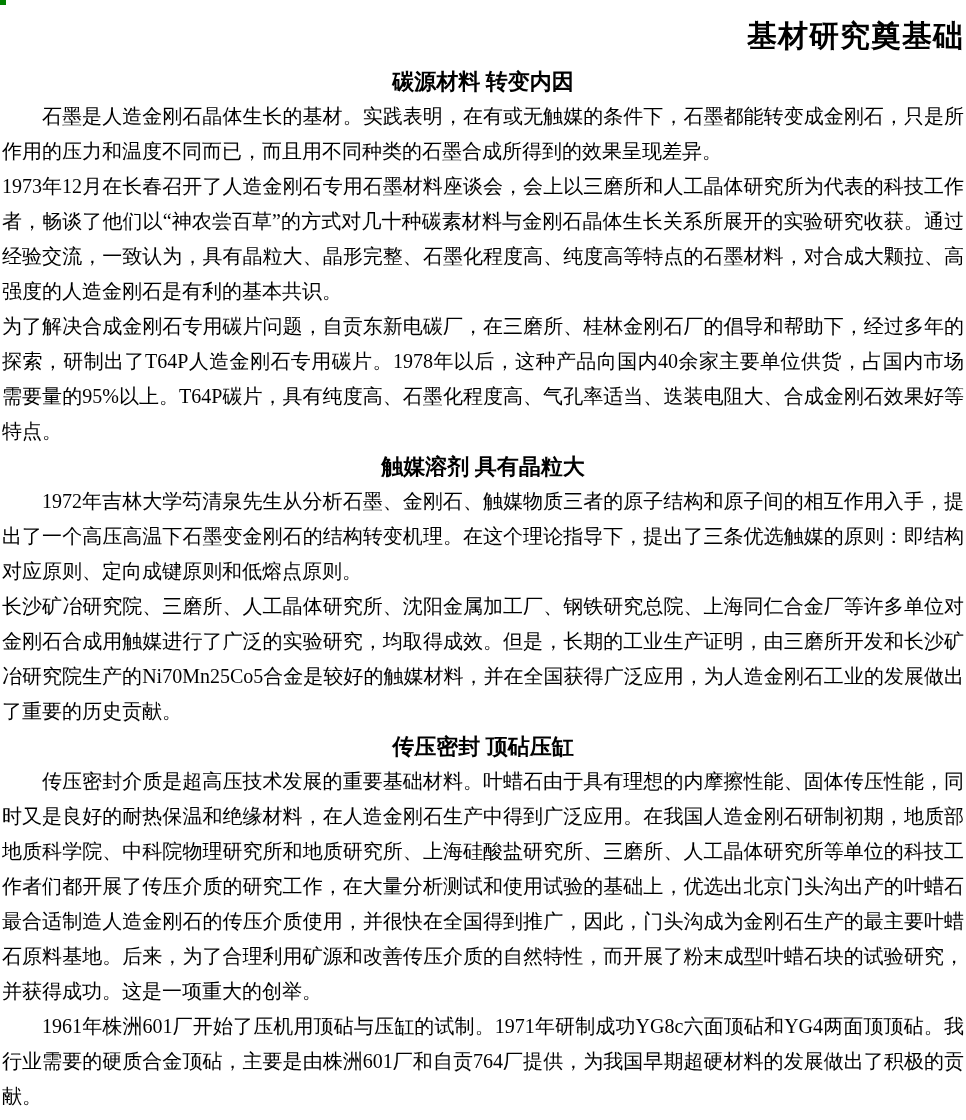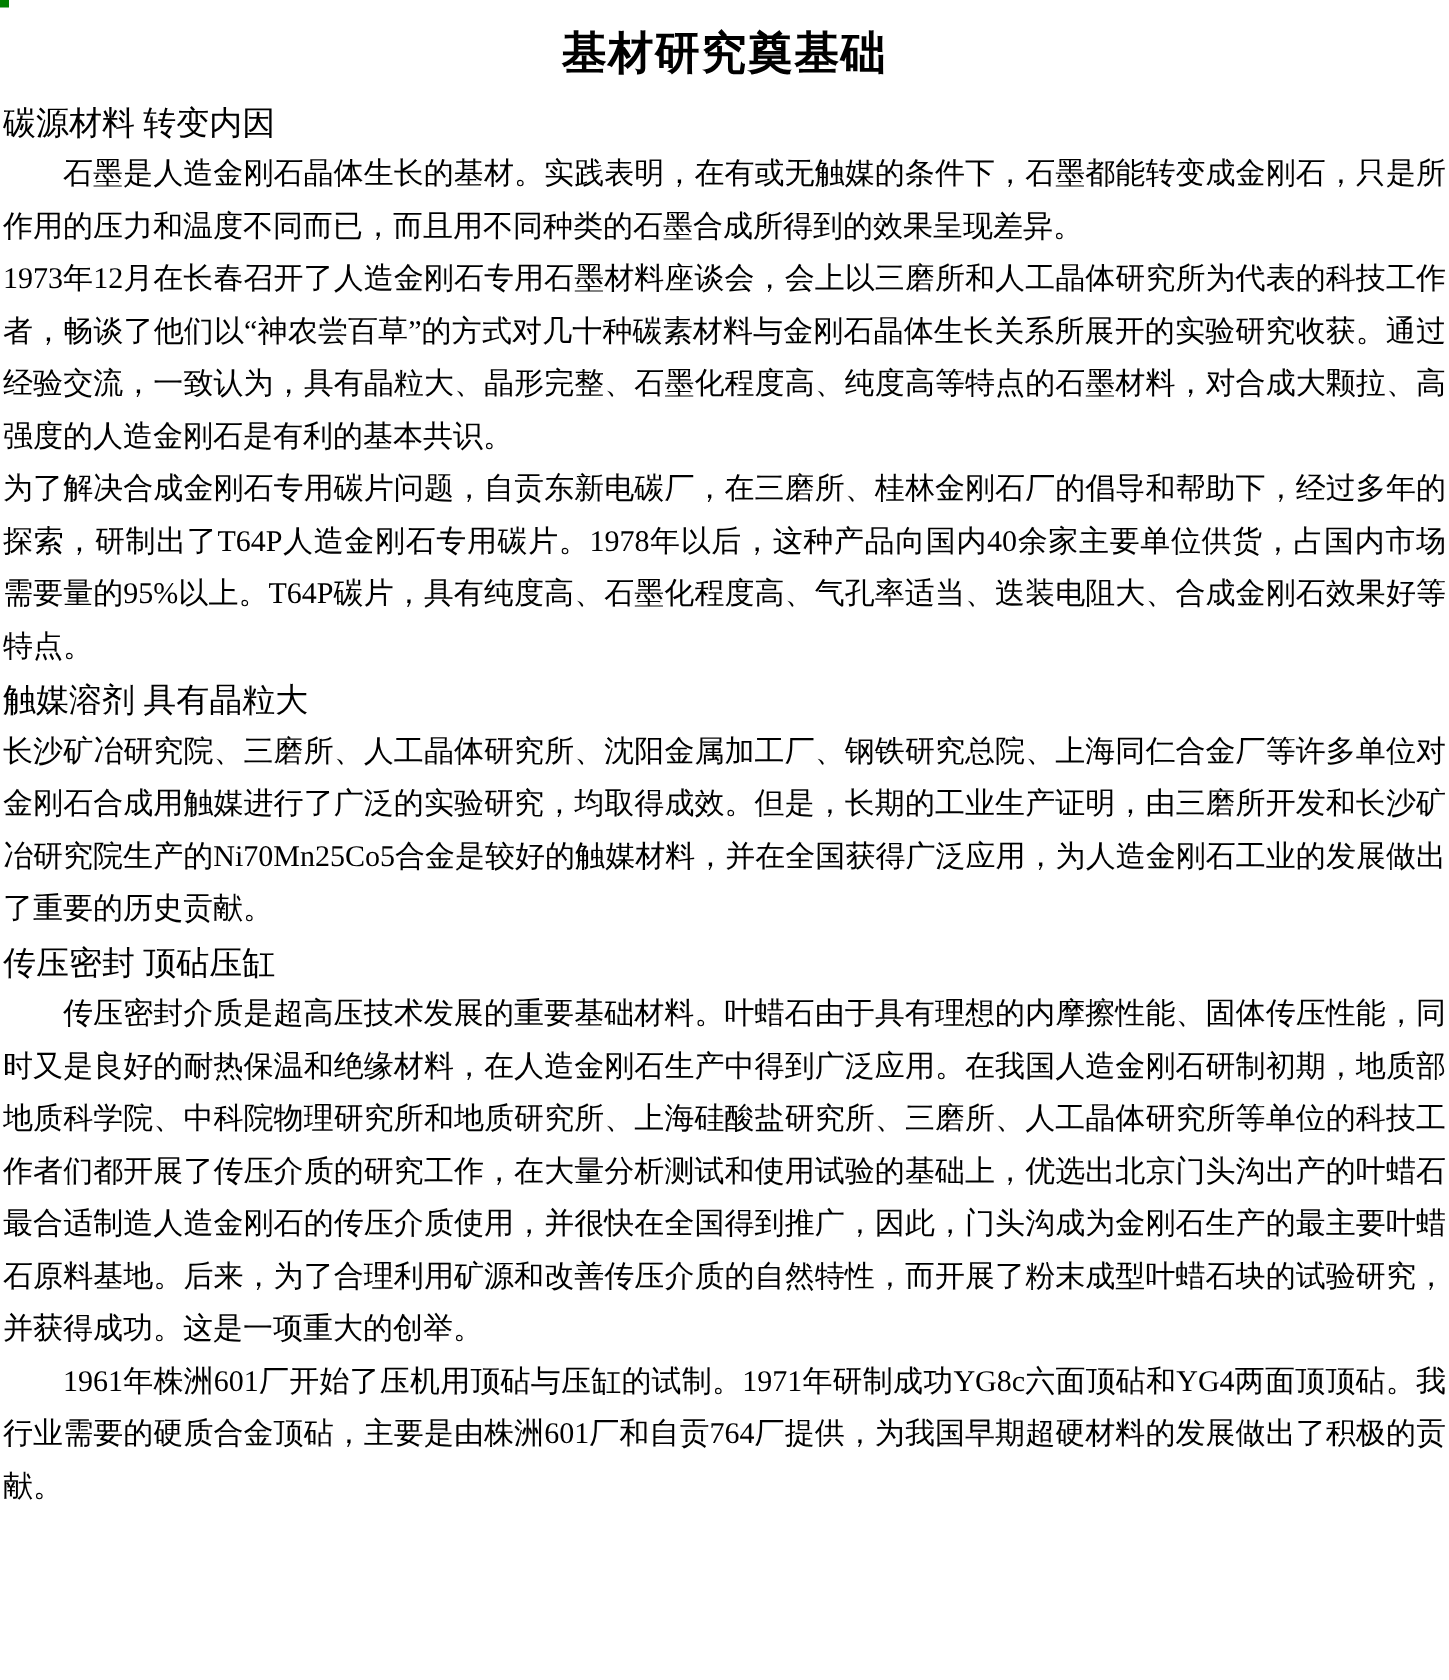--- a/index.html
+++ b/index.html
@@ -23,31 +23,31 @@
     height: 5px;
     background: #008000;
   }
   .page {
     width: 962px;
     padding: 0 2px;
   }
   h1.doc-title {
     font-size: 30px;
     font-weight: bold;
-    text-align: center;
+    text-align: right;
     margin: 16px 0 8px 0;
     line-height: 40px;
     letter-spacing: 1px;
   }
   h2.sec-heading {
     font-size: 22px;
-    font-weight: normal;
+    font-weight: bold;
     margin: 0;
     line-height: 35px;
-    text-align: left;
+    text-align: center;
   }
   p.body-par {
     font-size: 20px;
     line-height: 35px;
     margin: 0;
     text-align: justify;
     text-justify: inter-ideograph;
     word-break: break-all;
   }
   p.body-par.indent {
@@ -64,20 +64,21 @@
 
   <section>
     <h2 class="sec-heading">碳源材料 转变内因</h2>
     <p class="body-par indent">石墨是人造金刚石晶体生长的基材。实践表明，在有或无触媒的条件下，石墨都能转变成金刚石，只是所作用的压力和温度不同而已，而且用不同种类的石墨合成所得到的效果呈现差异。</p>
     <p class="body-par">1973年12月在长春召开了人造金刚石专用石墨材料座谈会，会上以三磨所和人工晶体研究所为代表的科技工作者，畅谈了他们以“神农尝百草”的方式对几十种碳素材料与金刚石晶体生长关系所展开的实验研究收获。通过经验交流，一致认为，具有晶粒大、晶形完整、石墨化程度高、纯度高等特点的石墨材料，对合成大颗拉、高强度的人造金刚石是有利的基本共识。</p>
     <p class="body-par">为了解决合成金刚石专用碳片问题，自贡东新电碳厂，在三磨所、桂林金刚石厂的倡导和帮助下，经过多年的探索，研制出了T64P人造金刚石专用碳片。1978年以后，这种产品向国内40余家主要单位供货，占国内市场需要量的95%以上。T64P碳片，具有纯度高、石墨化程度高、气孔率适当、迭装电阻大、合成金刚石效果好等特点。</p>
   </section>
 
   <section>
     <h2 class="sec-heading">触媒溶剂 具有晶粒大</h2>
+    <p class="body-par indent">1972年吉林大学芶清泉先生从分析石墨、金刚石、触媒物质三者的原子结构和原子间的相互作用入手，提出了一个高压高温下石墨变金刚石的结构转变机理。在这个理论指导下，提出了三条优选触媒的原则：即结构对应原则、定向成键原则和低熔点原则。</p>
     <p class="body-par">长沙矿冶研究院、三磨所、人工晶体研究所、沈阳金属加工厂、钢铁研究总院、上海同仁合金厂等许多单位对金刚石合成用触媒进行了广泛的实验研究，均取得成效。但是，长期的工业生产证明，由三磨所开发和长沙矿冶研究院生产的Ni70Mn25Co5合金是较好的触媒材料，并在全国获得广泛应用，为人造金刚石工业的发展做出了重要的历史贡献。</p>
   </section>
 
   <section>
     <h2 class="sec-heading">传压密封 顶砧压缸</h2>
     <p class="body-par indent">传压密封介质是超高压技术发展的重要基础材料。叶蜡石由于具有理想的内摩擦性能、固体传压性能，同时又是良好的耐热保温和绝缘材料，在人造金刚石生产中得到广泛应用。在我国人造金刚石研制初期，地质部地质科学院、中科院物理研究所和地质研究所、上海硅酸盐研究所、三磨所、人工晶体研究所等单位的科技工作者们都开展了传压介质的研究工作，在大量分析测试和使用试验的基础上，优选出北京门头沟出产的叶蜡石最合适制造人造金刚石的传压介质使用，并很快在全国得到推广，因此，门头沟成为金刚石生产的最主要叶蜡石原料基地。后来，为了合理利用矿源和改善传压介质的自然特性，而开展了粉末成型叶蜡石块的试验研究，并获得成功。这是一项重大的创举。</p>
   </section>
 
   <section>
     <p class="body-par indent">1961年株洲601厂开始了压机用顶砧与压缸的试制。1971年研制成功YG8c六面顶砧和YG4两面顶顶砧。我行业需要的硬质合金顶砧，主要是由株洲601厂和自贡764厂提供，为我国早期超硬材料的发展做出了积极的贡献。</p>

